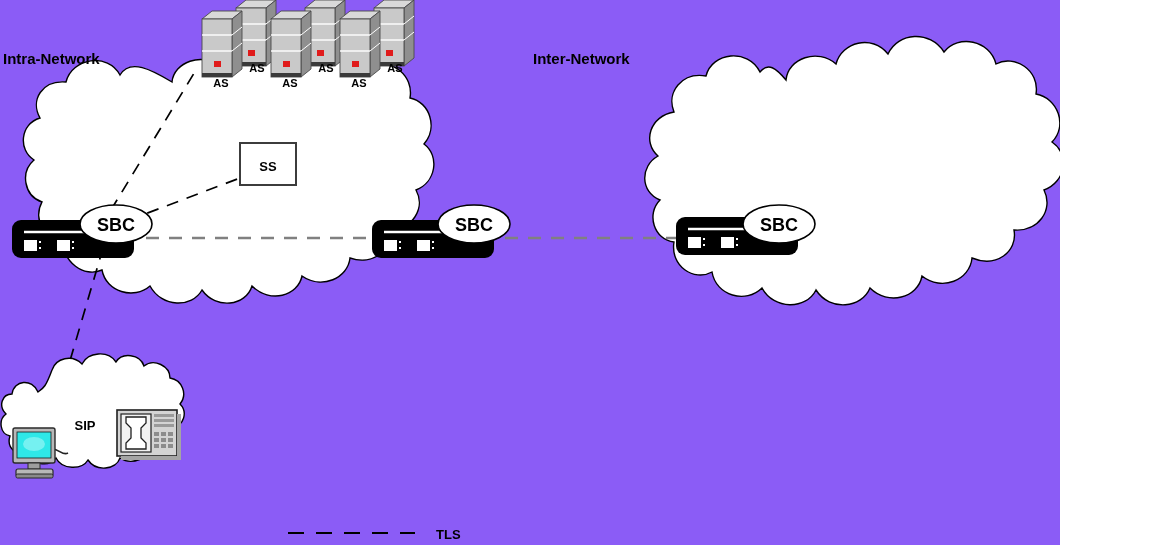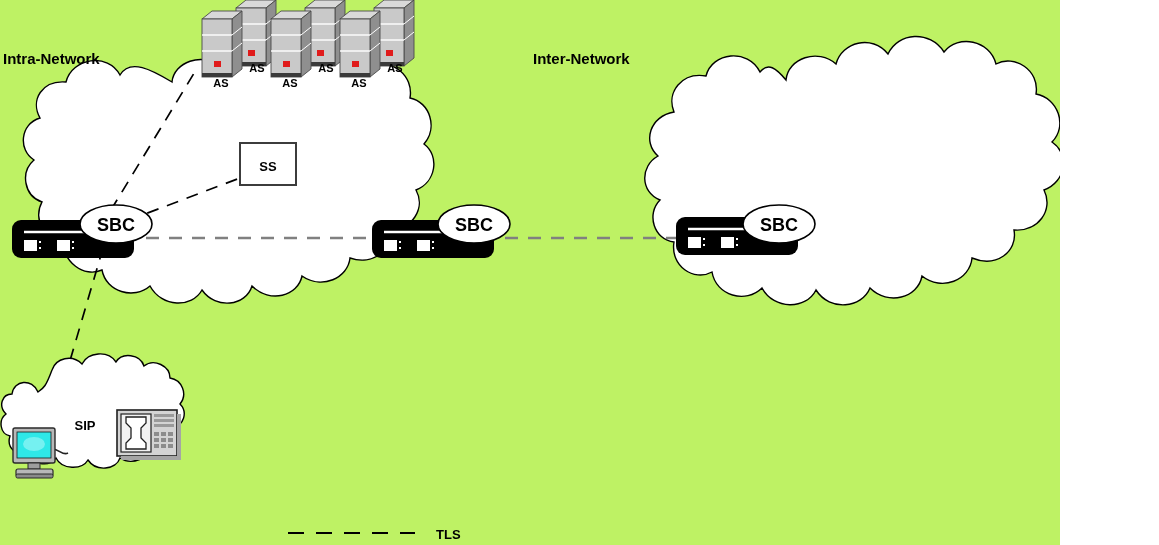--- a/index.html
+++ b/index.html
@@ -8,21 +8,21 @@
     padding: 0;
     background: #ffffff;
   }
   body {
     font-family: "Liberation Sans", sans-serif;
   }
   #diagram-root {
     position: relative;
     width: 1060px;
     height: 545px;
-    background: #bef264;
+    background: #8b5cf6;
     overflow: hidden;
     text-decoration: underline;
   }
   svg.canvas {
     position: absolute;
     top: 0;
     left: 0;
     width: 1159px;
     height: 545px;
   }

